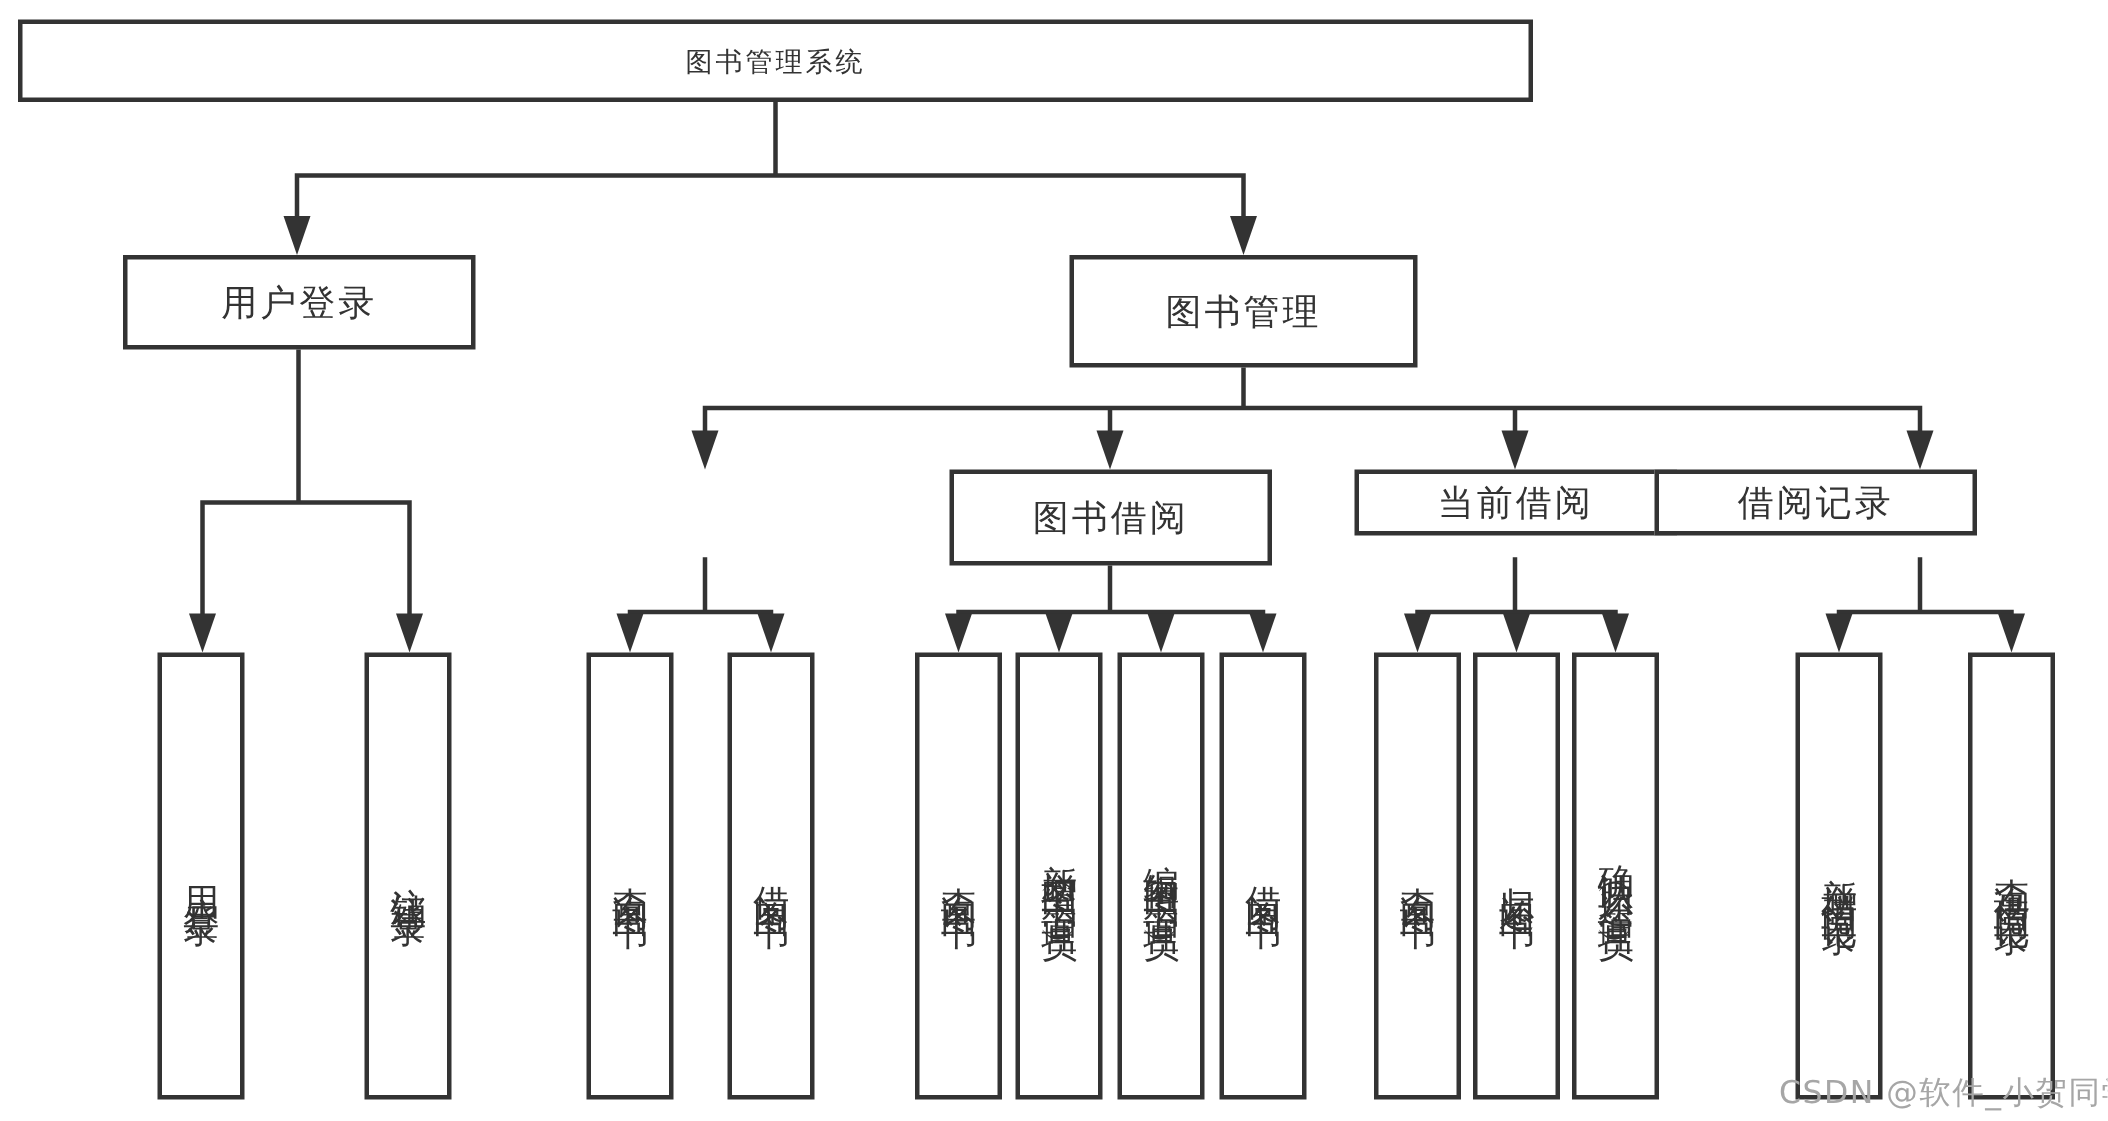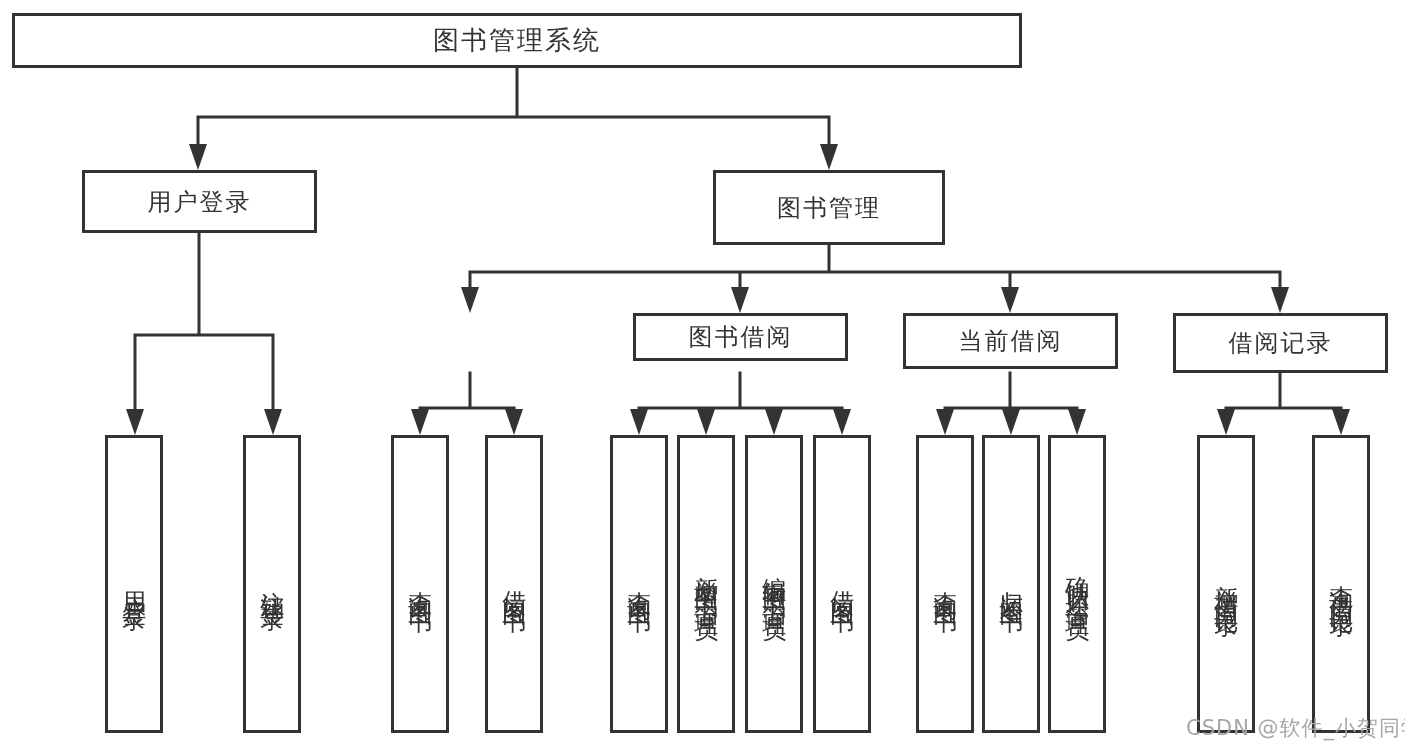--- a/index.html
+++ b/index.html
@@ -16,21 +16,21 @@
   }
   .stage{position:absolute;inset:0;}
   svg.wires{position:absolute;left:0;top:0;width:1405px;height:747px;}
   svg.wires path{stroke:var(--line);stroke-width:3;fill:none;stroke-linecap:square;}
   svg.wires polygon{fill:var(--line);stroke:none;}
   .box{
     position:absolute;box-sizing:border-box;
     background:var(--box-bg);border:3px solid var(--line);
     display:flex;align-items:center;justify-content:center;
   }
-  .lvl1 .lbl{font-size:26px;letter-spacing:2px;}
+  .lvl1 .lbl{font-size:18px;letter-spacing:2px;}
   .lvl2 .lbl,.lvl3 .lbl{font-size:24px;letter-spacing:2px;}
   .lbl{white-space:nowrap;}
   .leaf{top:435px;width:58px;height:298px;}
   .vtext{
     writing-mode:vertical-rl;
     text-orientation:mixed;
     font-size:24px;
     letter-spacing:6px;
     line-height:1.1;
     white-space:nowrap;
@@ -93,27 +93,27 @@
     <span class="lbl">图书管理系统</span>
   </div>
 
   <div class="box lvl2" style="left:82px;top:170px;width:235px;height:63px">
     <span class="lbl">用户登录</span>
   </div>
   <div class="box lvl2" style="left:713px;top:170px;width:232px;height:75px">
     <span class="lbl">图书管理</span>
   </div>
 
-  <div class="box lvl3" style="left:633px;top:313px;width:215px;height:48px">
+  <div class="box lvl3" style="left:633px;top:313px;width:215px;height:64px">
     <span class="lbl">图书借阅</span>
   </div>
-  <div class="box lvl3" style="left:903px;top:313px;width:215px;height:56px">
+  <div class="box lvl3" style="left:903px;top:313px;width:215px;height:44px">
     <span class="lbl">当前借阅</span>
   </div>
-  <div class="box lvl3" style="left:1173px;top:313px;width:215px;height:60px">
+  <div class="box lvl3" style="left:1103px;top:313px;width:215px;height:44px">
     <span class="lbl">借阅记录</span>
   </div>
 
   <div class="box leaf" style="left:105px">
     <span class="vtext">用户登录</span>
   </div>
   <div class="box leaf" style="left:243px">
     <span class="vtext">注销登录</span>
   </div>
 

